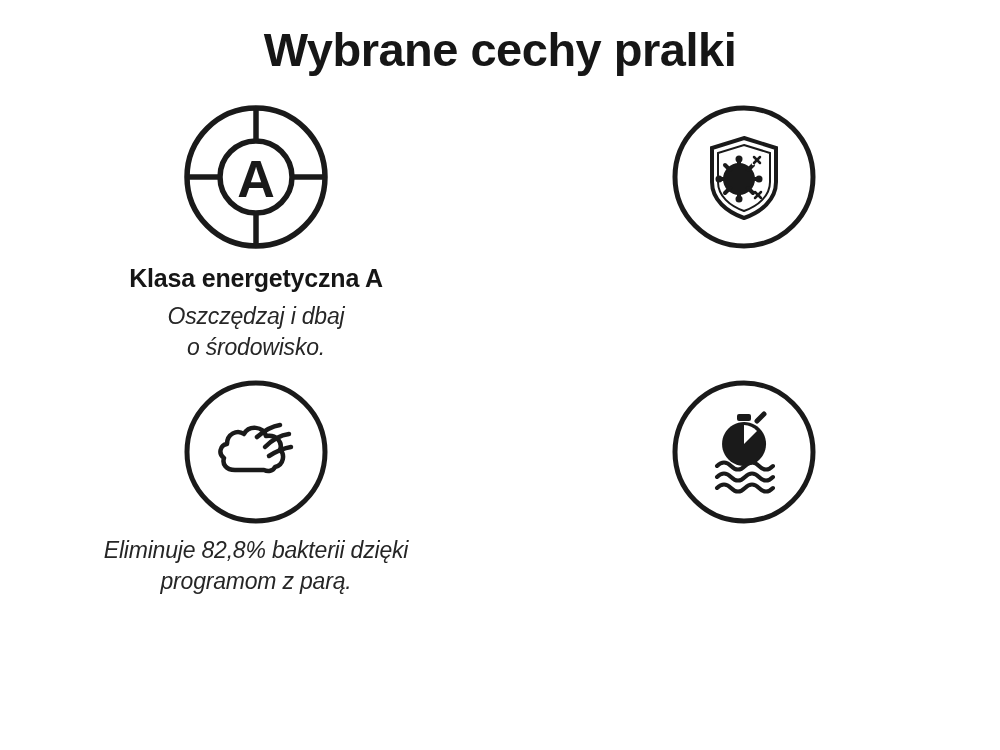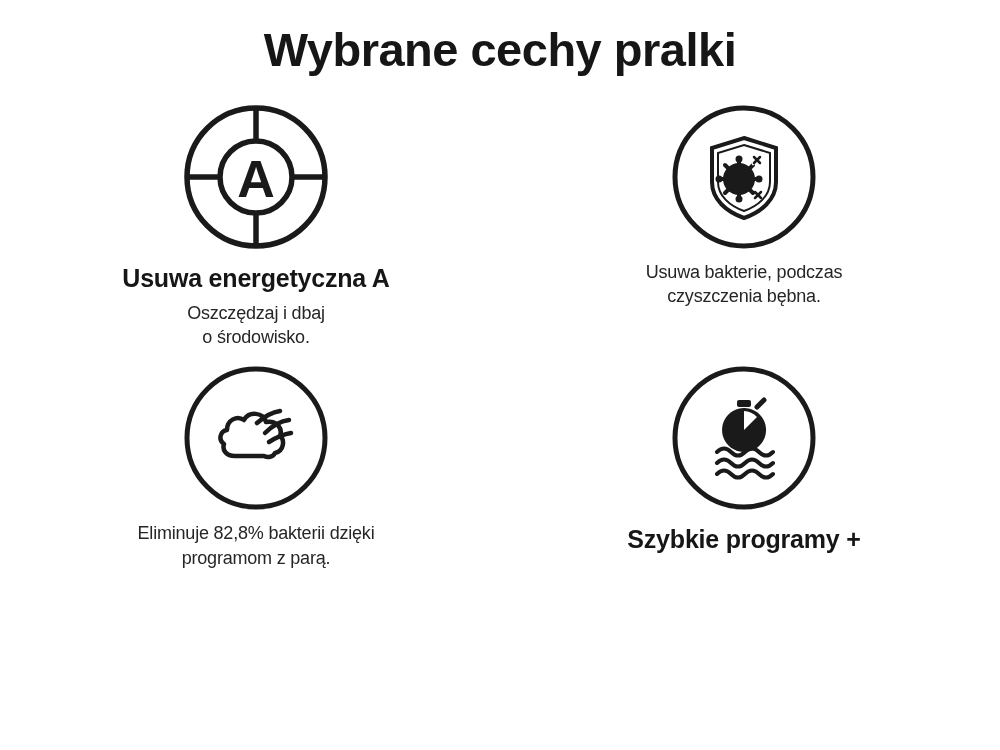--- a/index.html
+++ b/index.html
@@ -47,26 +47,27 @@
     justify-content: center;
   }
   .feature-title {
     font-size: 25px;
     font-weight: bold;
     color: #161616;
     margin-top: 12px;
     letter-spacing: -0.2px;
   }
   .feature-desc {
-    font-size: 18px;
+    font-size: 23px;
     line-height: 1.35;
     color: #262626;
     margin-top: 8px;
     white-space: pre-line;
     letter-spacing: -0.2px;
+    font-style: italic;
   }
   svg { display: block; }
 </style>
 </head>
 <body>
 
 <div class="page">
 
   <h1 class="page-title">Wybrane cechy pralki</h1>
 
@@ -77,21 +78,21 @@
         <svg width="150" height="150" viewBox="0 0 150 150">
           <circle cx="75" cy="75" r="69" fill="none" stroke="#1a1a1a" stroke-width="5.5"></circle>
           <circle cx="75" cy="75" r="36" fill="none" stroke="#1a1a1a" stroke-width="5.5"></circle>
           <line x1="75" y1="6" x2="75" y2="39" stroke="#1a1a1a" stroke-width="5.5"></line>
           <line x1="75" y1="111" x2="75" y2="144" stroke="#1a1a1a" stroke-width="5.5"></line>
           <line x1="6" y1="75" x2="39" y2="75" stroke="#1a1a1a" stroke-width="5.5"></line>
           <line x1="111" y1="75" x2="144" y2="75" stroke="#1a1a1a" stroke-width="5.5"></line>
           <text x="75" y="95" text-anchor="middle" font-family="Liberation Sans, sans-serif" font-size="52" font-weight="bold" fill="#1a1a1a">A</text>
         </svg>
       </div>
-      <div class="feature-title">Usuwa energetyczna A</div>
+      <div class="feature-title">Klasa energetyczna A</div>
       <div class="feature-desc">Oszczędzaj i dbaj
 o środowisko.</div>
     </div>
 
     <div class="cell">
       <div class="icon-wrap">
         <svg width="150" height="150" viewBox="0 0 150 150">
           <circle cx="75" cy="75" r="69" fill="none" stroke="#1a1a1a" stroke-width="5"></circle>
           <path d="M75 36 L107 46 V80 C107 98 92 110 75 116 C58 110 43 98 43 80 V46 Z" fill="none" stroke="#1a1a1a" stroke-width="4"></path>
           <path d="M75 43 L101 51 V80 C101 94 89 104 75 109 C61 104 49 94 49 80 V51 Z" fill="none" stroke="#1a1a1a" stroke-width="2"></path>
@@ -115,22 +116,20 @@
             <line x1="90" y1="56" x2="84" y2="62"></line>
           </g>
           <g stroke="#1a1a1a" stroke-width="2.5" stroke-linecap="round">
             <line x1="85" y1="55" x2="91" y2="61"></line>
             <line x1="91" y1="55" x2="85" y2="61"></line>
             <line x1="86" y1="90" x2="92" y2="96"></line>
             <line x1="92" y1="90" x2="86" y2="96"></line>
           </g>
         </svg>
       </div>
-      <div class="feature-desc">Usuwa bakterie, podczas
-czyszczenia bębna.</div>
     </div>
 
     <div class="cell">
       <div class="icon-wrap">
         <svg width="150" height="150" viewBox="0 0 150 150">
           <circle cx="75" cy="75" r="69" fill="none" stroke="#1a1a1a" stroke-width="5"></circle>
           <path d="M54 93 C45 93 41 87 43 81 C37 77 39 68 46 67 C46 57 56 52 63 57 C68 48 82 49 85 59 C95 57 102 65 99 73 C104 77 103 88 94 90 C92 94 87 95 83 93 Z" fill="none" stroke="#1a1a1a" stroke-width="4.5" stroke-linejoin="round"></path>
           <path d="M84 70 C92 62 100 58 108 57" fill="none" stroke="#1a1a1a" stroke-width="4.5" stroke-linecap="round"></path>
           <path d="M88 79 C96 74 103 71 110 70" fill="none" stroke="#1a1a1a" stroke-width="4.5" stroke-linecap="round"></path>
           <path d="M76 60 C84 53 92 49 99 48" fill="none" stroke="#1a1a1a" stroke-width="4.5" stroke-linecap="round"></path>
@@ -149,17 +148,16 @@
           <path d="M75 67 L75 48 A19 19 0 0 1 88 54 Z" fill="#ffffff"></path>
           <rect x="68" y="37" width="14" height="7" rx="2" fill="#1a1a1a"></rect>
           <line x1="88" y1="44" x2="95" y2="37" stroke="#1a1a1a" stroke-width="5" stroke-linecap="round"></line>
           <g fill="none" stroke="#1a1a1a" stroke-width="4" stroke-linecap="round">
             <path d="M48 89 q7 -7 14 0 q7 7 14 0 q7 -7 14 0 q7 7 14 0"></path>
             <path d="M48 100 q7 -7 14 0 q7 7 14 0 q7 -7 14 0 q7 7 14 0"></path>
             <path d="M48 111 q7 -7 14 0 q7 7 14 0 q7 -7 14 0 q7 7 14 0"></path>
           </g>
         </svg>
       </div>
-      <div class="feature-title">Szybkie programy +</div>
     </div>
 
   </div>
 </div>
 
 </body></html>

